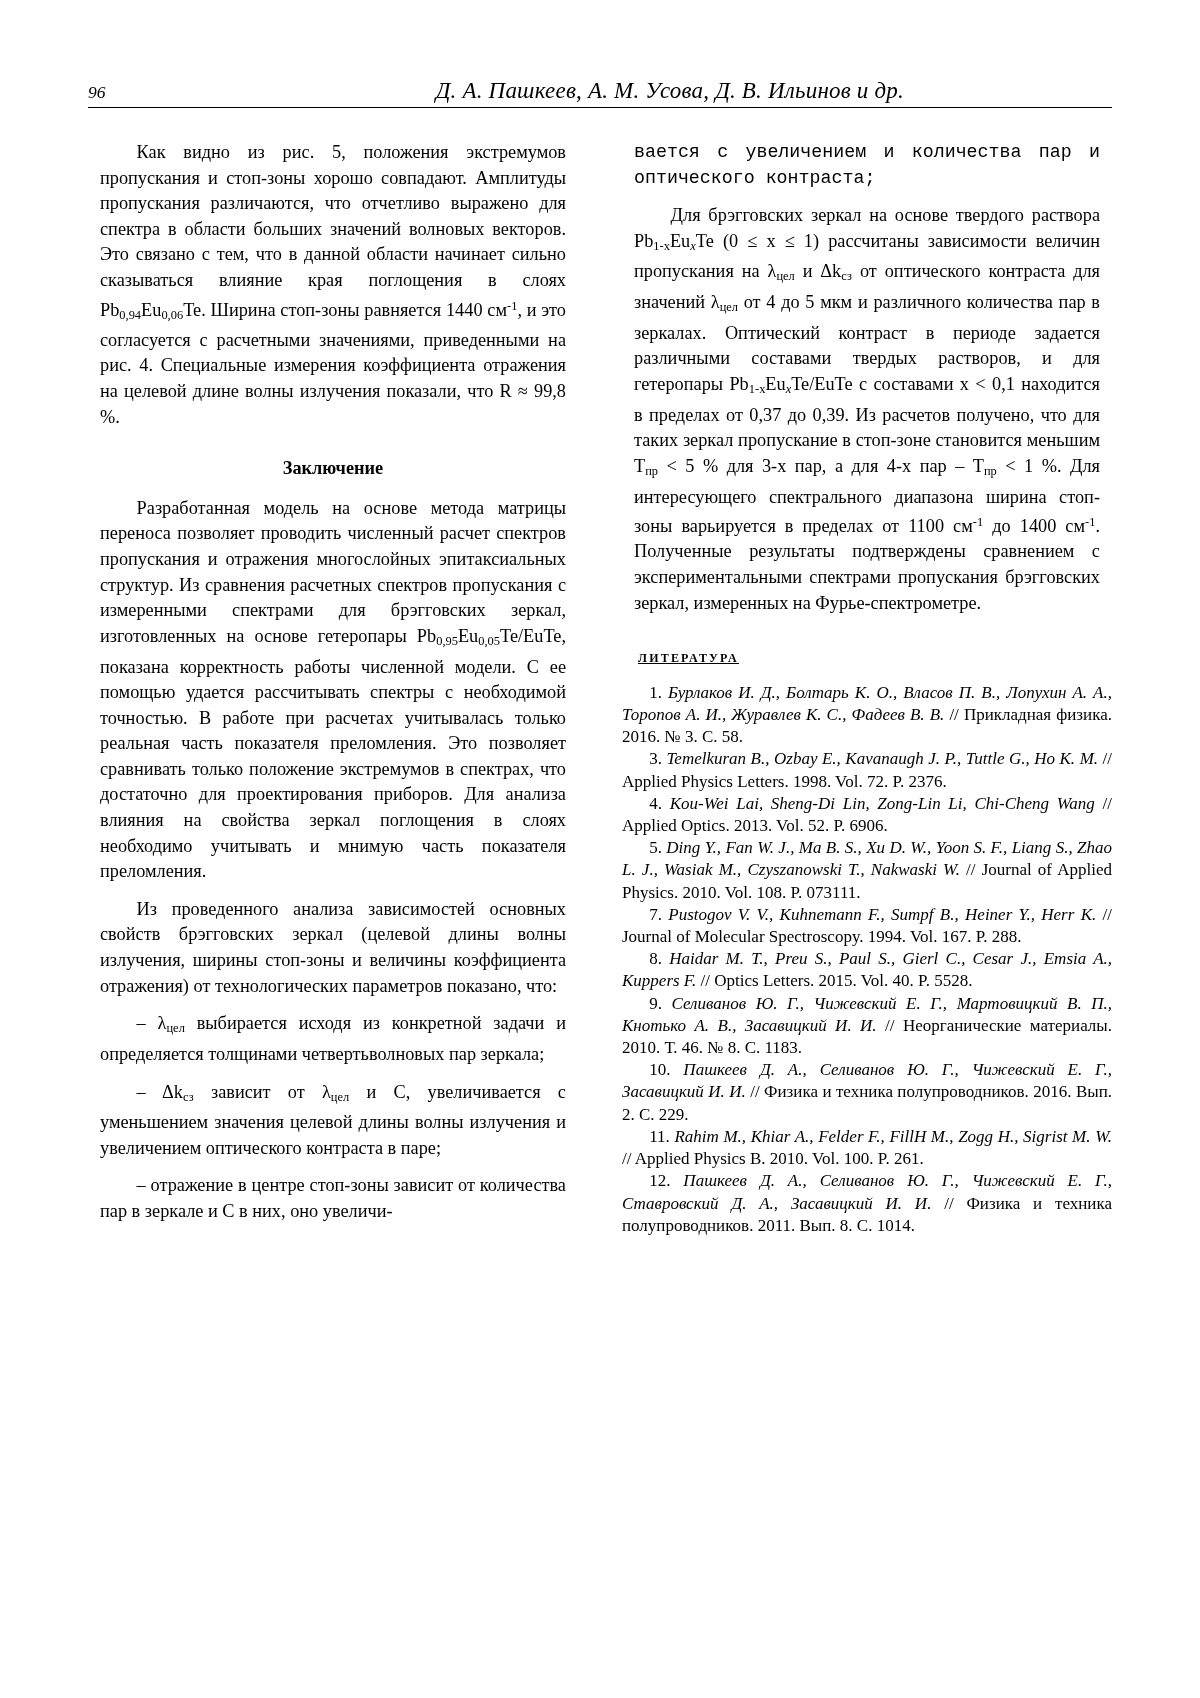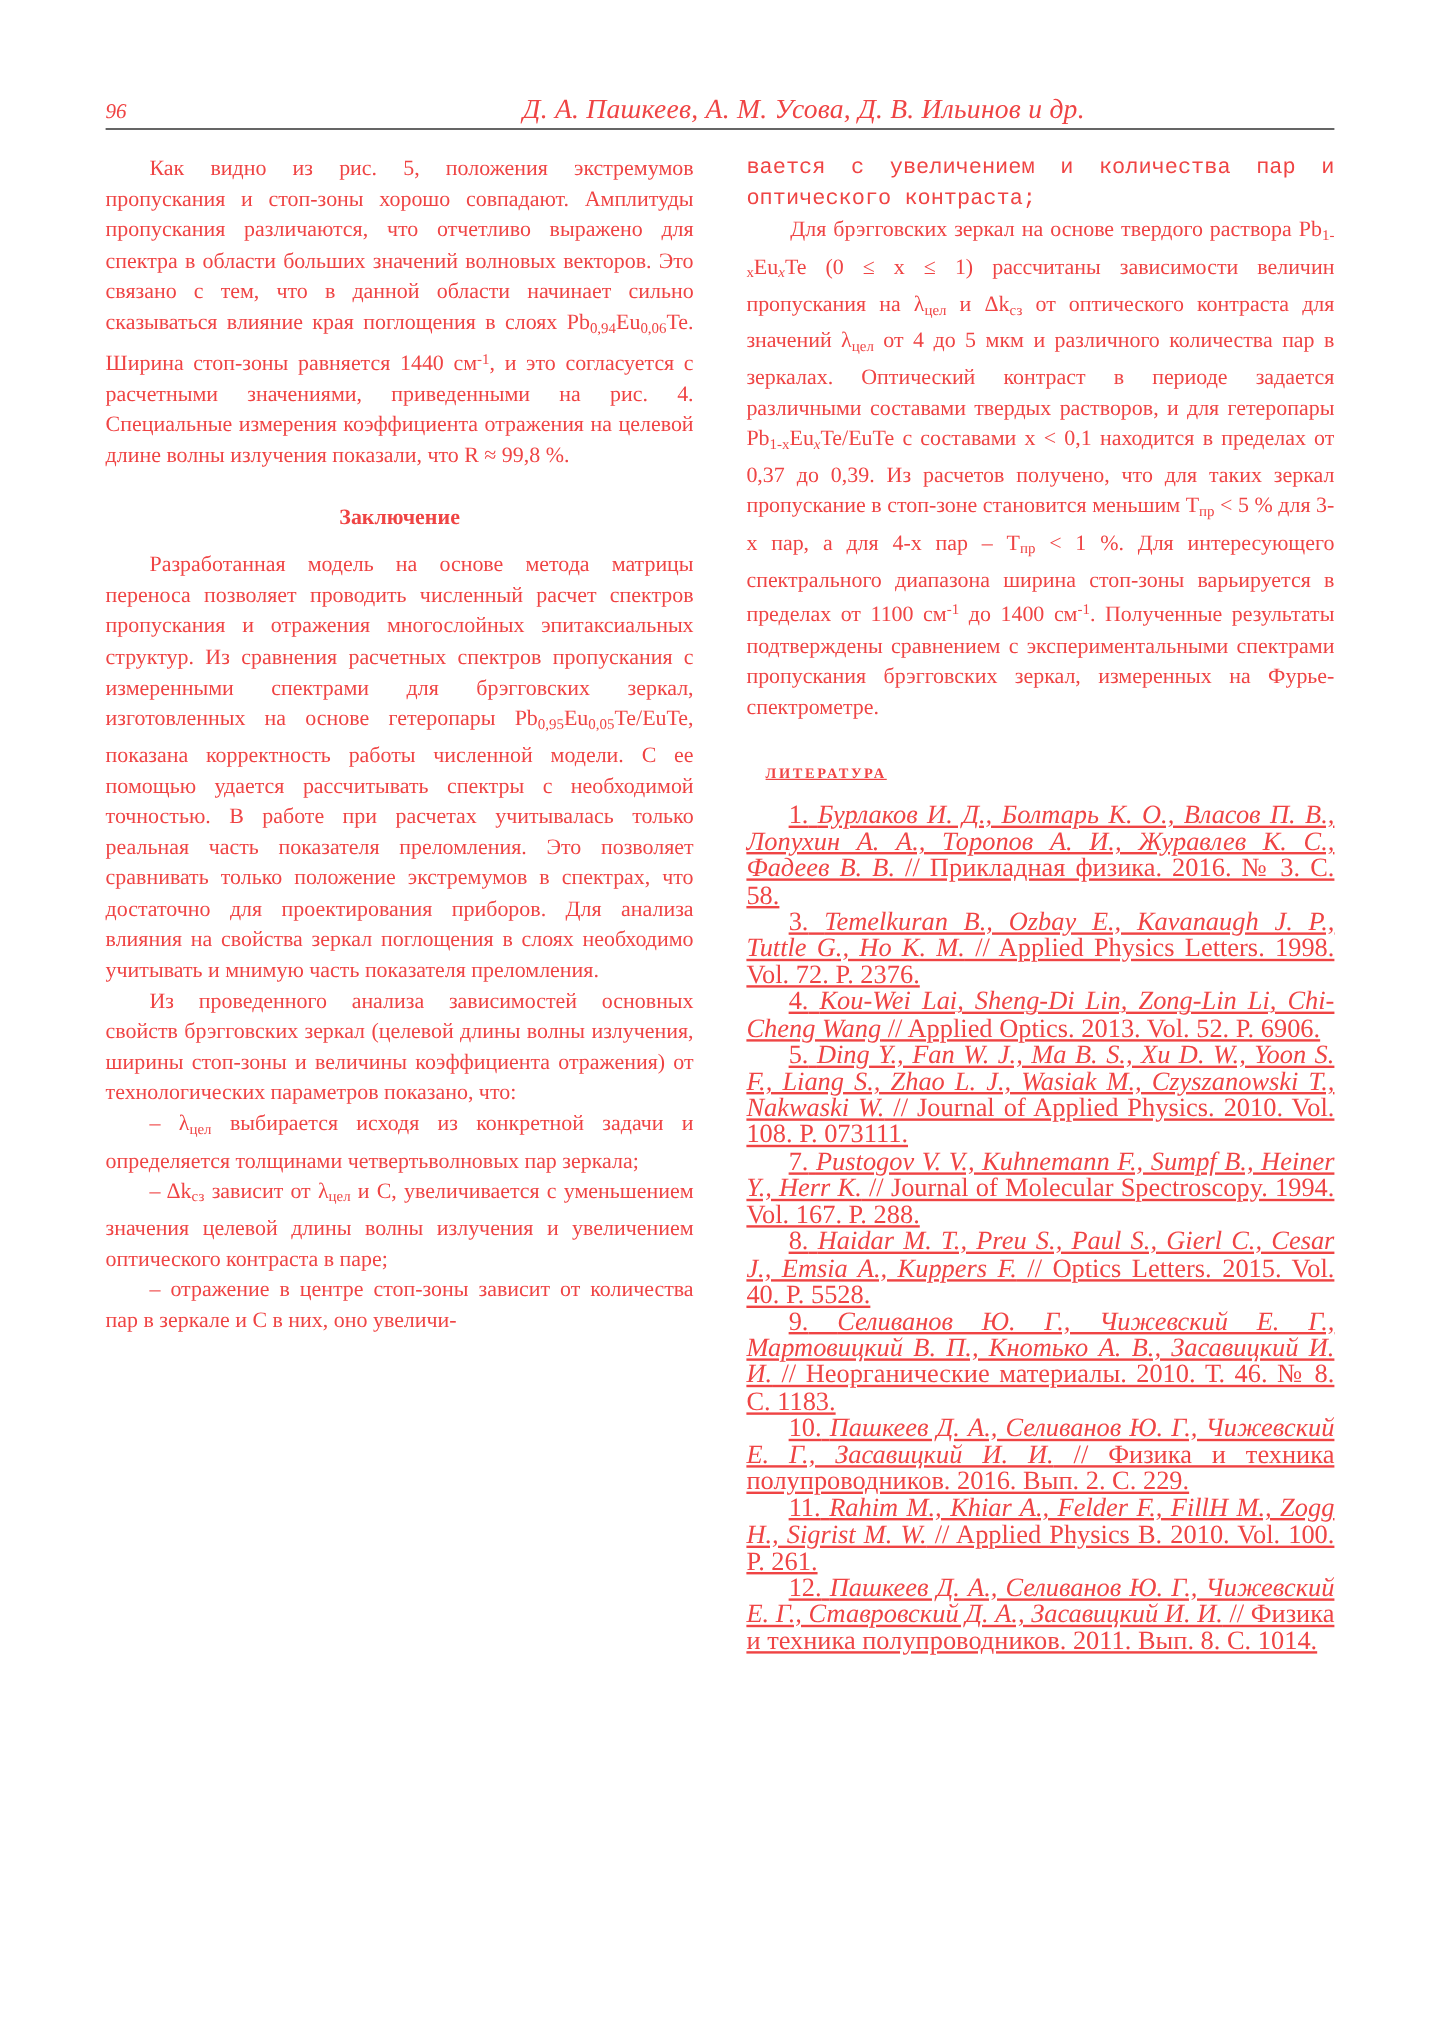--- a/index.html
+++ b/index.html
@@ -6,21 +6,21 @@
     margin: 0;
     padding: 0;
     background: #ffffff;
   }
   .page {
     position: relative;
     width: 992px;
     height: 1698px;
     background: #ffffff;
     font-family: "Liberation Serif", serif;
-    color: #ef4444;
+    color: #000000;
     box-sizing: border-box;
     padding-left: 48px;
   }
   .header {
     position: absolute;
     top: 78px;
     left: 88px;
     right: 88px;
     display: flex;
     align-items: baseline;
@@ -50,21 +50,21 @@
     top: 128px;
     left: 88px;
     width: 1024px;
     display: flex;
     gap: 44px;
   }
   .col {
     width: 490px;
   }
   p {
-    margin: 0;
+    margin: 12px;
     text-align: justify;
     text-justify: inter-word;
     font-size: 18.3px;
     line-height: 25.6px;
     text-indent: 2.0em;
     hyphens: manual;
   }
   p.noindent {
     text-indent: 0;
     font-family: Liberation Mono, monospace;
@@ -78,26 +78,25 @@
   }
   .lit-title {
     font-size: 12px;
     font-weight: bold;
     letter-spacing: 2.2px;
     margin: 30px 0 10px 16px;
     text-indent: 0;
     text-decoration: underline;
   }
   .ref {
-    font-size: 22px;
+    font-size: 17px;
     line-height: 22.2px;
     text-align: justify;
     text-indent: 1.6em;
     margin: 0;
-    text-decoration: underline;
   }
   .ref i {
     font-style: italic;
   }
   sub {
     font-size: 0.68em;
     vertical-align: -0.25em;
   }
   sup {
     font-size: 0.68em;

